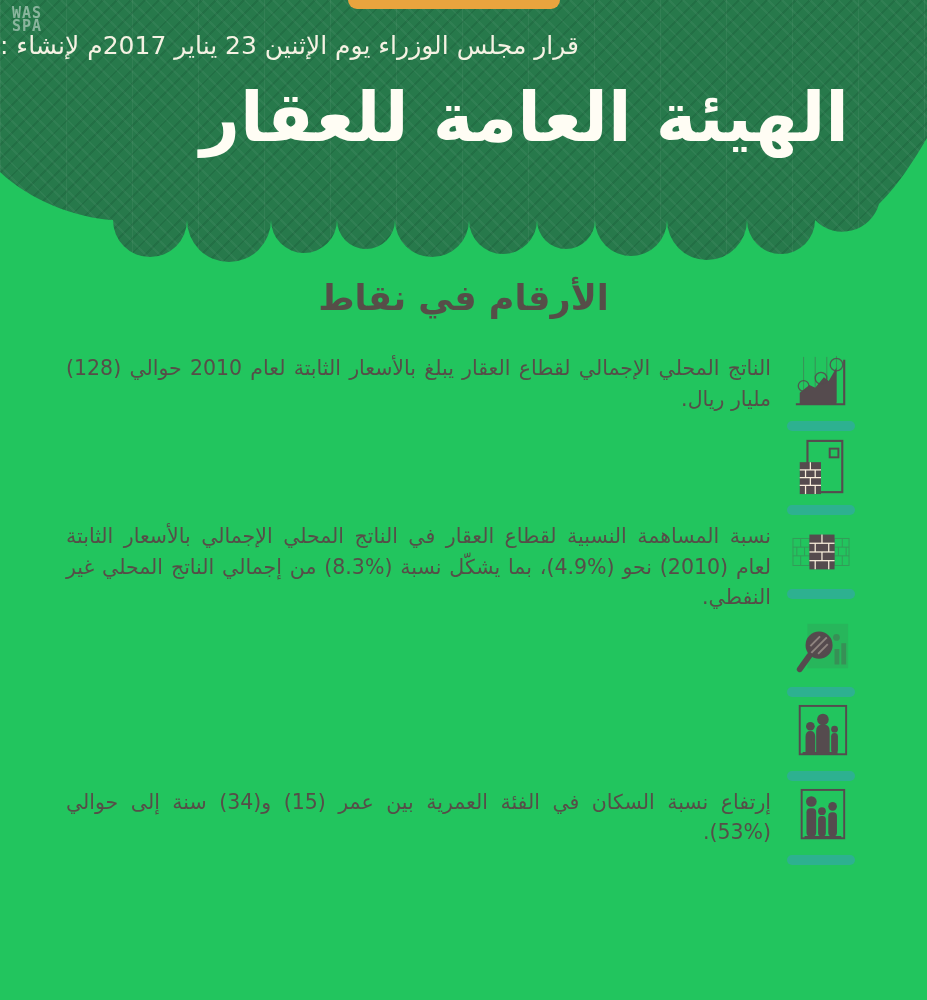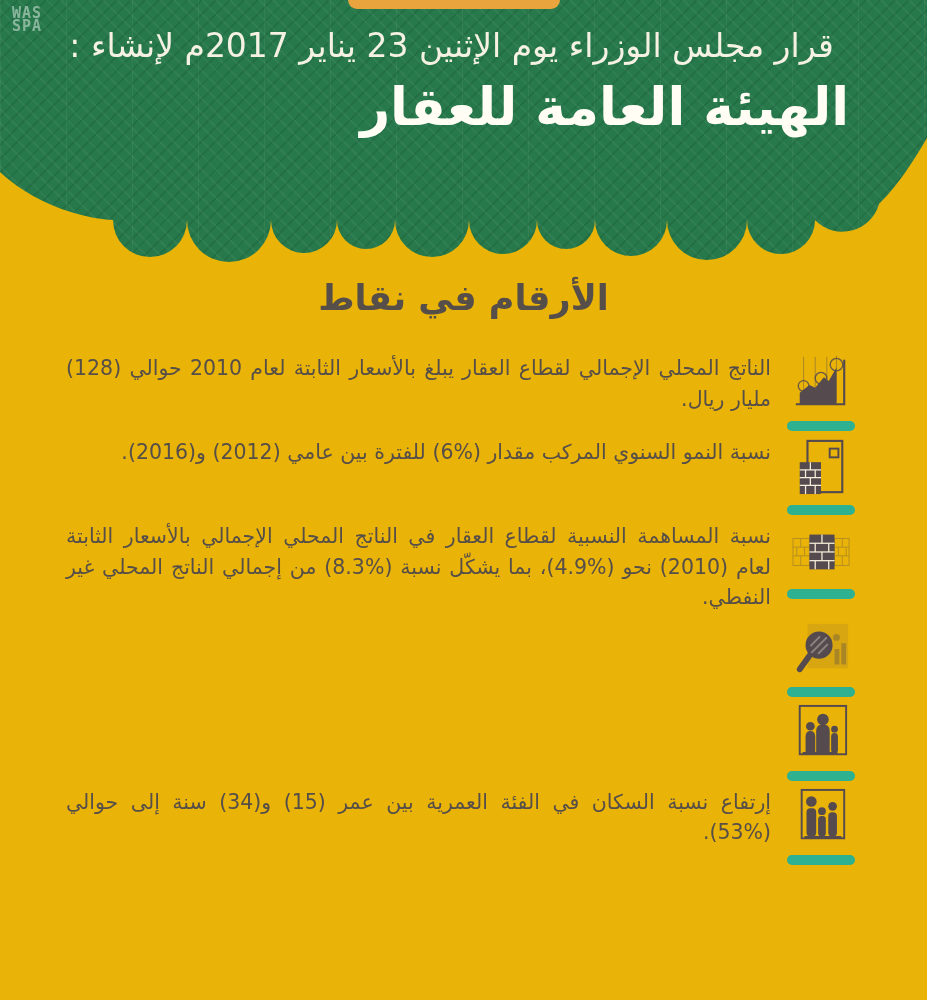--- a/index.html
+++ b/index.html
@@ -1,20 +1,20 @@
 <!DOCTYPE html>
 <html lang="ar" dir="rtl"><head>
 <meta charset="utf-8">
 <style>
   html,body{margin:0;padding:0;background:#e9e2d2;}
   .page{
     position:relative;
     width:927px;height:1000px;
     margin:0 auto;
-    background:#eab308;
+    background:#22c55e;
     overflow:hidden;
     font-family:"DejaVu Sans",sans-serif;
     direction:rtl;
   }
   
   .header{
     position:relative;
     width:927px;height:266px;
     background:
       repeating-linear-gradient(45deg, rgba(255,255,255,0.045) 0 2px, transparent 2px 10px),
@@ -33,30 +33,30 @@
     position:absolute;left:12px;top:7px;
     direction:ltr;text-align:left;
     font-family:"DejaVu Sans Mono",monospace;
     font-weight:bold;font-size:15px;line-height:13px;
     letter-spacing:1px;
     color:rgba(255,255,255,0.45);
     z-index:3;
   }
   .decision{
     padding:30px 24px 0 0;
-    text-align:center;
-    font-size:33px;line-height:32px;
+    text-align:left;
+    font-size:25px;line-height:32px;
     color:#F5F2E3;
   }
   .main-title{
-    margin-top:10px;
+    margin-top:20px;
     padding-left:80px;  
     padding-right:78px;
     text-align:right;
-    font-size:52px;line-height:70px;font-weight:bold;
+    font-size:69px;line-height:70px;font-weight:bold;
     color:#FFFDF4;
   }
   
   .section-heading{
     margin-top:12px;
     text-align:center;
     font-size:35px;font-weight:bold;
     color:#564E48;
   }
   .items{
@@ -134,21 +134,20 @@
             <line x1="19" y1="25" x2="19" y2="33"></line>
             <line x1="14" y1="33" x2="14" y2="41"></line>
             <line x1="24" y1="33" x2="24" y2="41"></line>
             <line x1="19" y1="41" x2="19" y2="49"></line>
             <line x1="14" y1="49" x2="14" y2="58"></line>
             <line x1="24" y1="49" x2="24" y2="58"></line>
           </g>
         </svg>
         <div class="teal-bar" style="background:#2DB190;"></div>
       </div>
-      <div class="item-text">نسبة النمو السنوي المركب مقدار (%6) للفترة بين عامي (2012) و(2016).</div>
     </div>
 
     <div class="item">
       <div class="icon-col">
         <svg class="icon-box" viewBox="0 0 60 60">
           <g fill="none" stroke="#554B4E" stroke-width="1" opacity="0.35">
             <rect x="1" y="17" width="17" height="28"></rect>
             <rect x="44" y="17" width="15" height="28"></rect>
             <line x1="1" y1="26" x2="18" y2="26"></line>
             <line x1="1" y1="35" x2="18" y2="35"></line>

